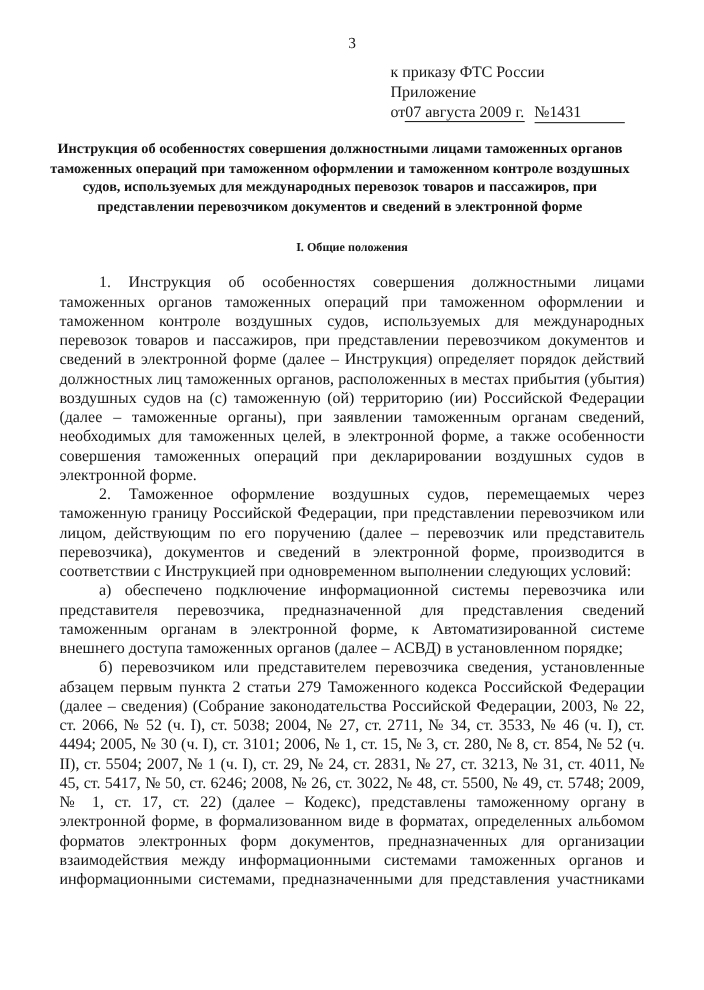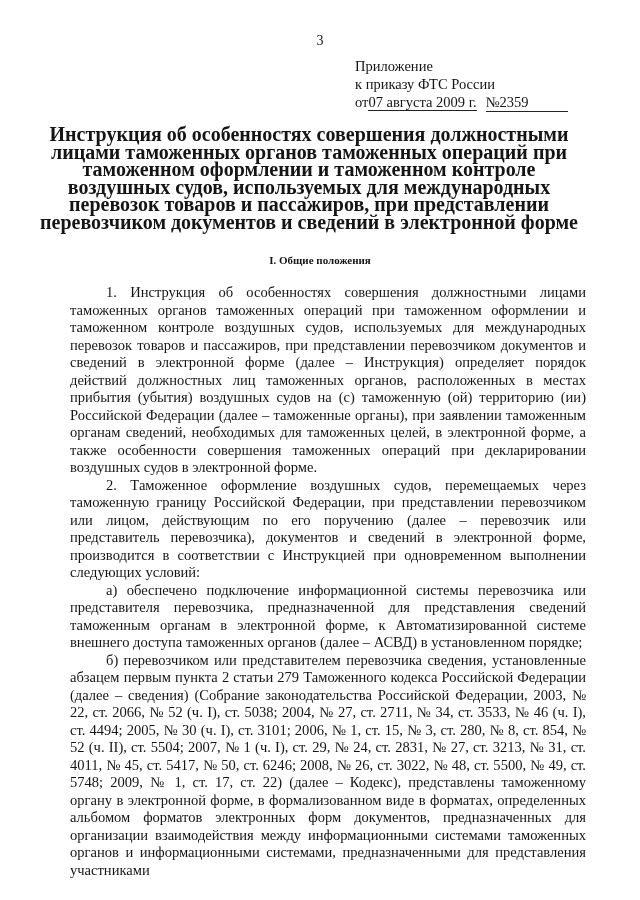--- a/index.html
+++ b/index.html
@@ -37,34 +37,34 @@
     display: inline-block;
     width: 9px;
   }
   .order-num {
     display: inline-block;
     border-bottom: 1px solid #222;
     padding-right: 40px;
   }
   .doc-title {
     margin: 14px 54px 0 32px;
-    font-size: 20px;
+    font-size: 13px;
     font-weight: bold;
     text-align: center;
     line-height: 17.5px;
   }
   .section-heading {
     margin-top: 21px;
     font-size: 11px;
     font-weight: bold;
     text-align: center;
     line-height: 17px;
   }
   .doc-body {
-    margin: 15px 54px 0 70px;
+    margin: 15px 54px 0 54px;
   }
   .doc-body p {
     margin: 0;
     font-size: 14.55px;
     line-height: 17.5px;
     text-align: justify;
     text-align-last: left;
     text-indent: 36px;
   }
   .doc-body p.justify-all {
@@ -72,24 +72,24 @@
   }
 </style>
 </head>
 <body>
 
 <div class="page">
 
   <div class="page-number">3</div>
 
   <div class="annex">
+    <div>к приказу ФТС России</div>
     <div>Приложение</div>
-    <div>к приказу ФТС России</div>
     <div>
-      <span>от</span><span class="u">07 августа 2009 г.</span><span class="order-gap"></span><span class="order-num"><span>№</span><span>2359</span></span>
+      <span>от</span><span class="u">07 августа 2009 г.</span><span class="order-gap"></span><span class="order-num"><span>№</span><span>1431</span></span>
     </div>
   </div>
 
   <div class="doc-title">Инструкция об особенностях совершения должностными лицами таможенных органов таможенных операций при таможенном оформлении и таможенном контроле воздушных судов, используемых для международных перевозок товаров и пассажиров, при представлении перевозчиком документов и сведений в электронной форме</div>
 
   <div class="section-heading">I. Общие положения</div>
 
   <div class="doc-body">
     <p>1. Инструкция об особенностях совершения должностными лицами таможенных органов таможенных операций при таможенном оформлении и таможенном контроле воздушных судов, используемых для международных перевозок товаров и пассажиров, при представлении перевозчиком документов и сведений в электронной форме (далее – Инструкция) определяет порядок действий должностных лиц таможенных органов, расположенных в местах прибытия (убытия) воздушных судов на (с) таможенную (ой) территорию (ии) Российской Федерации (далее – таможенные органы), при заявлении таможенным органам сведений, необходимых для таможенных целей, в электронной форме, а также особенности совершения таможенных операций при декларировании воздушных судов в электронной форме.</p>
     <p>2. Таможенное оформление воздушных судов, перемещаемых через таможенную границу Российской Федерации, при представлении перевозчиком или лицом, действующим по его поручению (далее – перевозчик или представитель перевозчика), документов и сведений в электронной форме, производится в соответствии с Инструкцией при одновременном выполнении следующих условий:</p>

